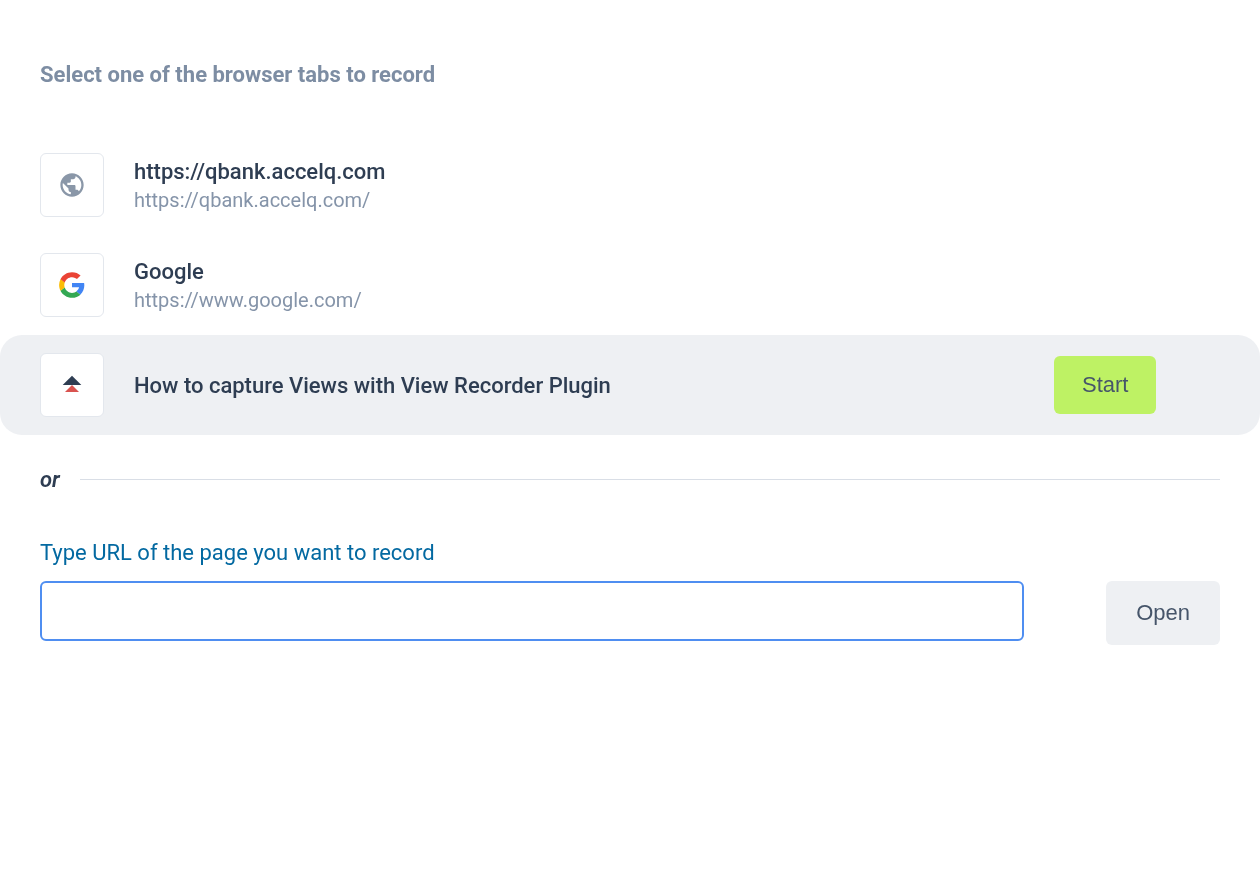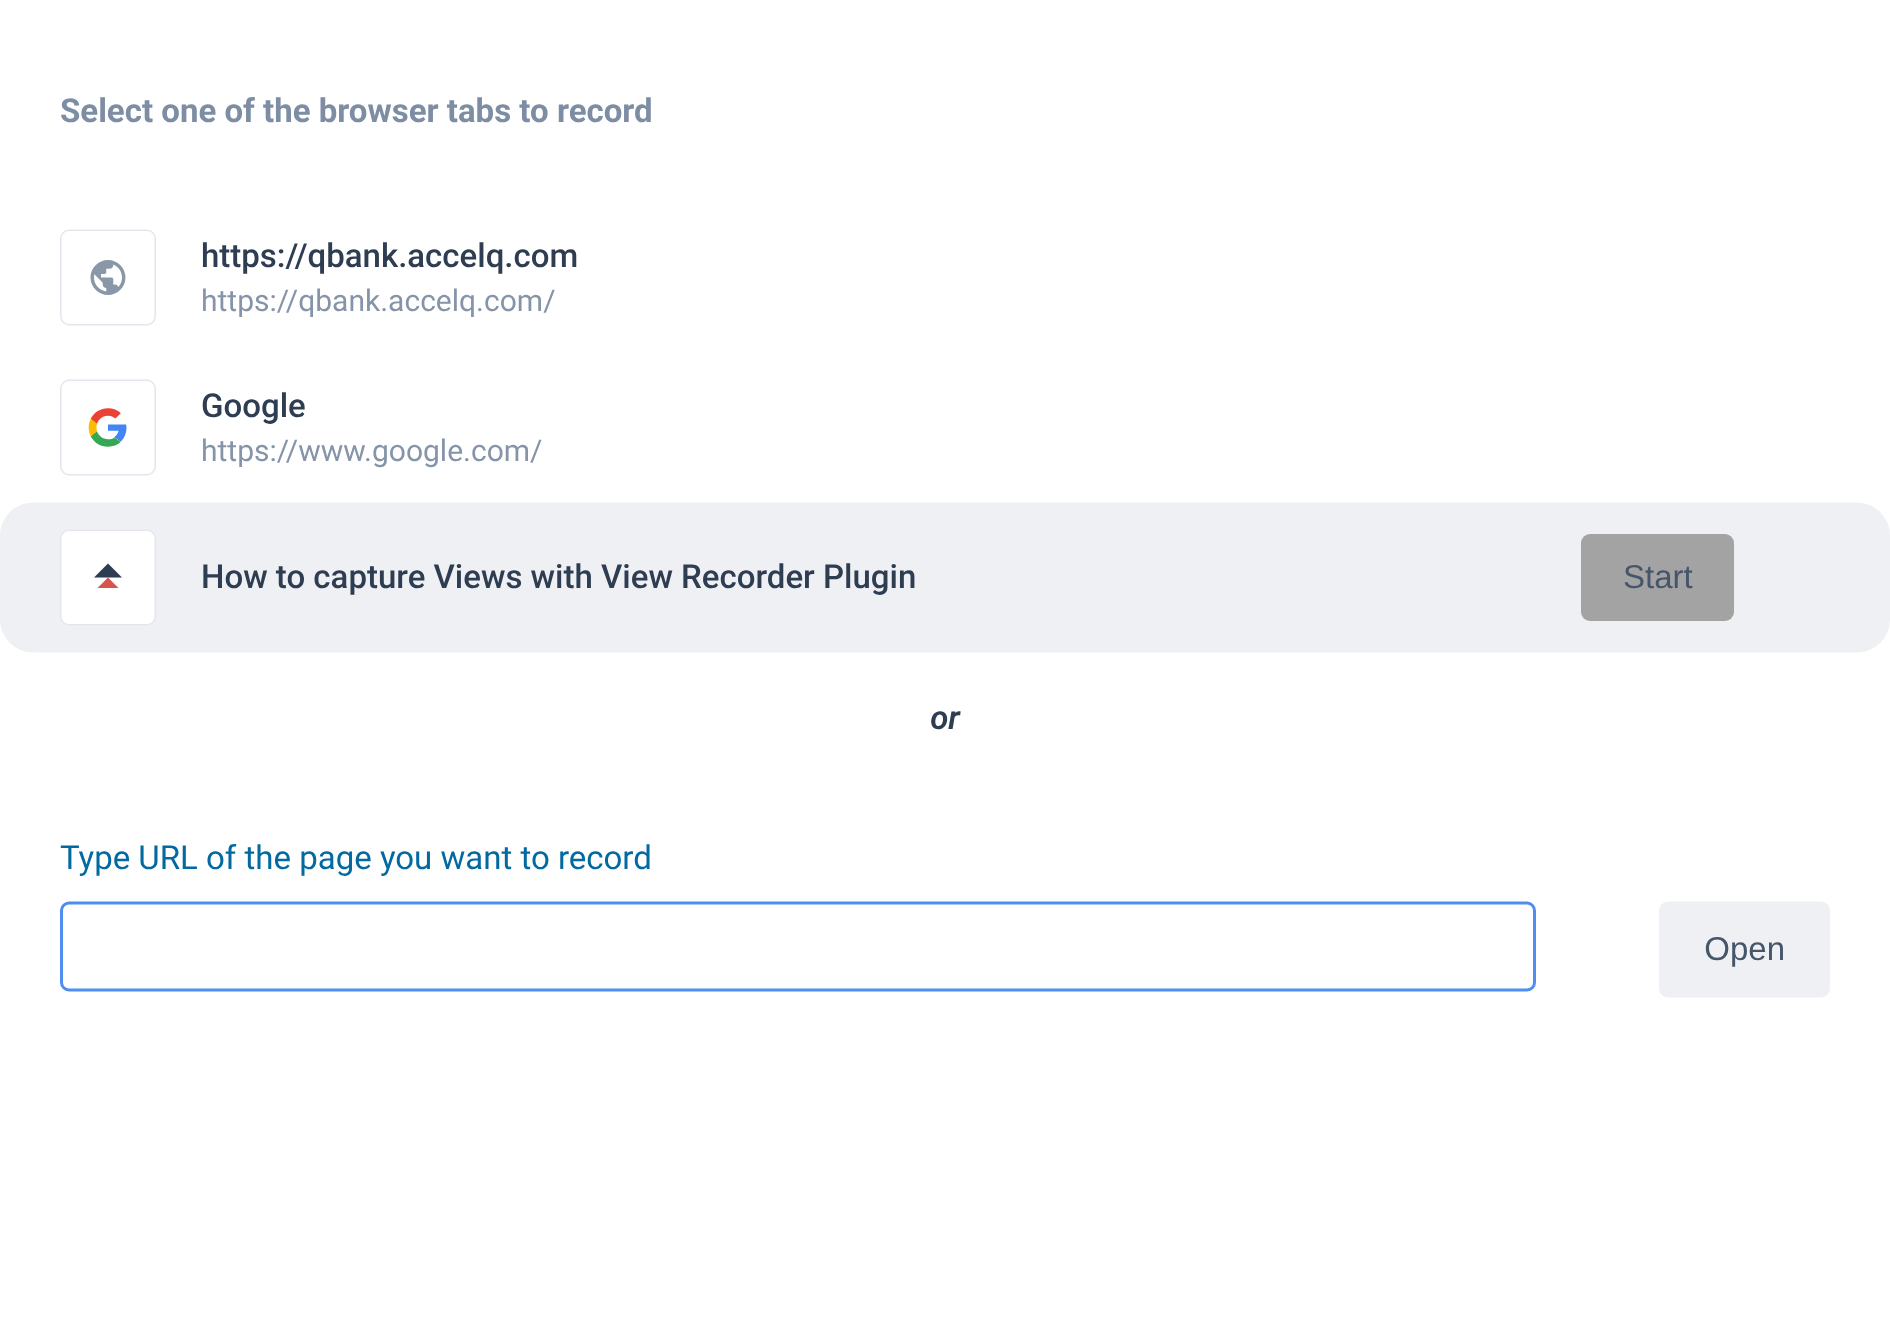--- a/index.html
+++ b/index.html
@@ -14,23 +14,23 @@
   .instruction { padding: 0 40px; margin-top: 62px; font-size: 22px; color: #7d8da3; font-weight: 700; }
 
   .tab-list { margin-top: 48px; }
   .tab-item { display: flex; align-items: center; padding: 18px 28px 18px 40px; cursor: pointer; gap: 30px; }
   .tab-item.highlight { background: #eef0f3; border-radius: 22px; }
   .favicon-box { width: 64px; height: 64px; border: 1px solid #e3e7ed; border-radius: 6px; display: flex; align-items: center; justify-content: center; background: #fff; flex-shrink: 0; }
   .favicon-box svg { width: 28px; height: 28px; }
   .tab-text { flex: 1; min-width: 0; }
   .tab-title { font-size: 22px; font-weight: 500; color: #2e3d52; white-space: nowrap; overflow: hidden; text-overflow: ellipsis; }
   .tab-url { font-size: 20px; color: #8594a9; margin-top: 4px; white-space: nowrap; overflow: hidden; text-overflow: ellipsis; }
-  .start-btn { background: #a3a3a3; border: none; border-radius: 6px; padding: 16px 28px; font-size: 22px; font-weight: 500; color: #46556a; cursor: pointer; flex-shrink: 0; }
+  .start-btn { background: #bef264; border: none; border-radius: 6px; padding: 16px 28px; font-size: 22px; font-weight: 500; color: #46556a; cursor: pointer; flex-shrink: 0; }
 
-  .divider-row { display: flex; align-items: center; padding: 0 40px; margin-top: 32px; gap: 20px; flex-direction: column; }
+  .divider-row { display: flex; align-items: center; padding: 0 40px; margin-top: 32px; gap: 20px; }
   .or-label { font-style: italic; font-weight: 600; font-size: 22px; color: #2e3d52; }
   .hr { flex: 1; height: 1px; background: #d9dee6; }
 
   .url-section { padding: 0 40px; margin-top: 48px; }
   .url-label { font-size: 22px; color: #0369a1; font-weight: 400; }
   .url-row { display: flex; align-items: stretch; gap: 50px; margin-top: 16px; }
   .url-input { flex: 1; border: 2px solid #4f8ef1; border-radius: 6px; height: 60px; font-size: 20px; padding: 0 14px; outline: none; }
   .open-btn { background: #eef0f3; border: none; border-radius: 6px; padding: 0 30px; font-size: 22px; font-weight: 500; color: #46556a; cursor: pointer; height: 64px; margin-left: 32px; }
 </style>
 </head>

